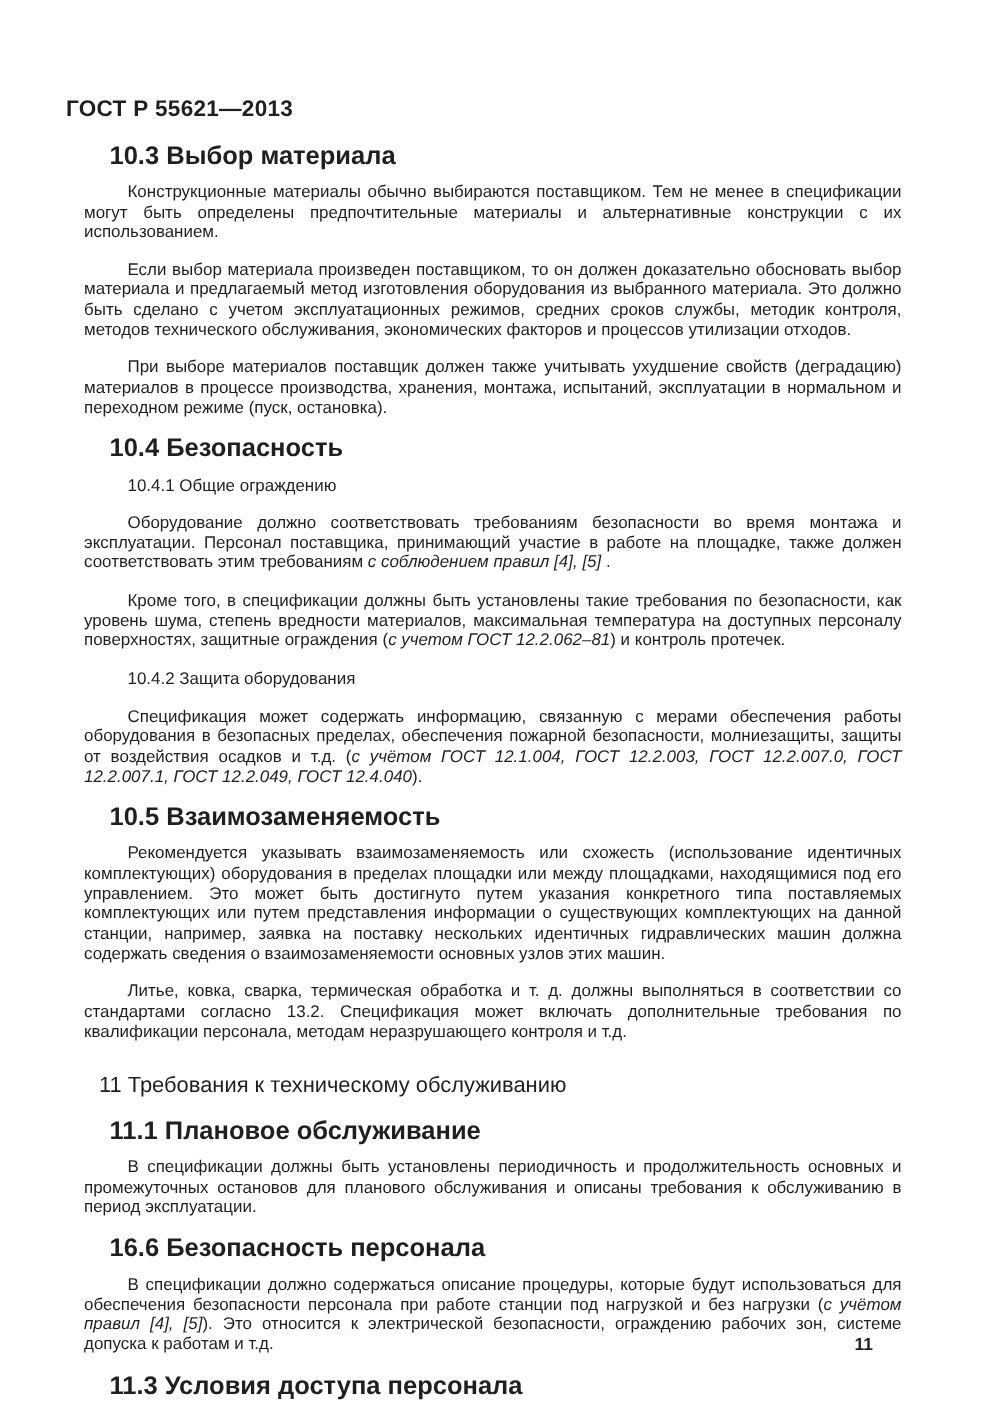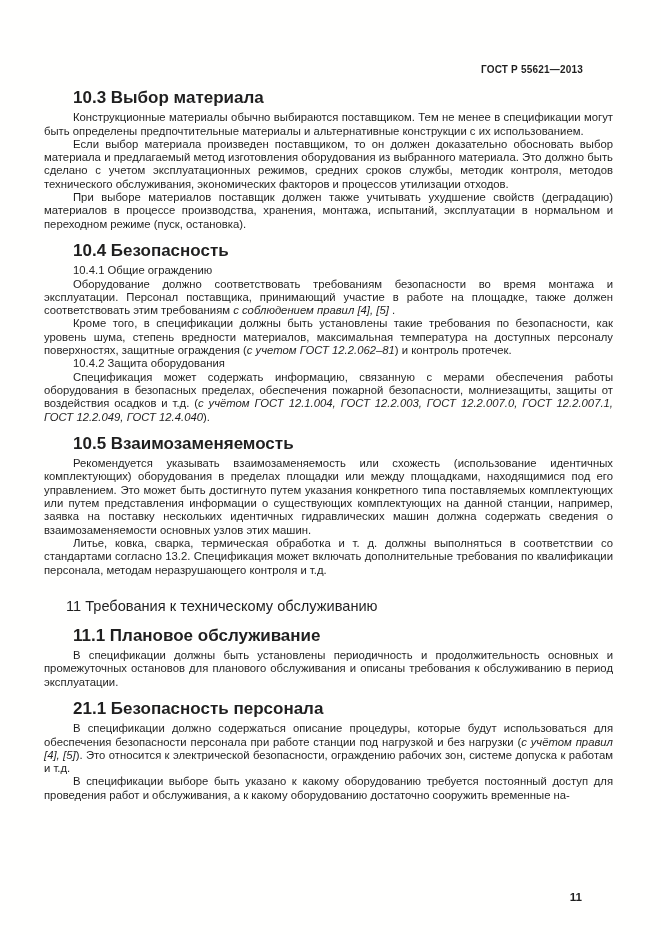--- a/index.html
+++ b/index.html
@@ -8,34 +8,33 @@
     width: 661px;
     height: 935px;
     box-sizing: border-box;
     background: #fffffe;
     font-family: "Liberation Sans", sans-serif;
     color: #1f1f1f;
     padding: 64px 48px 0 44px;
     overflow: hidden;
   }
   .running-header {
-    text-align: right;
     padding-right: 30px;
     font-weight: bold;
-    font-size: 10px;
+    font-size: 15px;
     letter-spacing: 0.2px;
     margin: 0 0 16px 0;
   }
   .doc-body {
     font-size: 11.3px;
     line-height: 13.3px;
     text-align: justify;
   }
   .doc-body p {
-    margin: 0;
+    margin: 12px;
     text-indent: 29px;
   }
   .doc-body p.clause {
     text-align: left;
   }
   .doc-body h3 {
     font-size: 17px;
     line-height: 13.3px;
     font-weight: bold;
     margin: 13px 0 7px 0;
@@ -75,19 +74,20 @@
       <p><span>Оборудование должно соответствовать требованиям безопасности во время монтажа и эксплуатации. Персонал поставщика, принимающий участие в работе на площадке, также должен соответствовать этим требованиям </span><span class="it">с соблюдением правил [4], [5]</span><span> .</span></p>
       <p><span>Кроме того, в спецификации должны быть установлены такие требования по безопасности, как уровень шума, степень вредности материалов, максимальная температура на доступных персоналу поверхностях, защитные ограждения (</span><span class="it">с учетом ГОСТ 12.2.062–81</span><span>) и контроль протечек.</span></p>
       <p class="clause"><span>10.4.2 Защита оборудования</span></p>
       <p><span>Спецификация может содержать информацию, связанную с мерами обеспечения работы оборудования в безопасных пределах, обеспечения пожарной безопасности, молниезащиты, защиты от воздействия осадков и т.д. (</span><span class="it">с учётом ГОСТ 12.1.004, ГОСТ 12.2.003, ГОСТ 12.2.007.0, ГОСТ 12.2.007.1, ГОСТ 12.2.049, ГОСТ 12.4.040</span><span>).</span></p>
       <h3><span>10.5 Взаимозаменяемость</span></h3>
       <p><span>Рекомендуется указывать взаимозаменяемость или схожесть (использование идентичных комплектующих) оборудования в пределах площадки или между площадками, находящимися под его управлением. Это может быть достигнуто путем указания конкретного типа поставляемых комплектующих или путем представления информации о существующих комплектующих на данной станции, например, заявка на поставку нескольких идентичных гидравлических машин должна содержать сведения о взаимозаменяемости основных узлов этих машин.</span></p>
       <p><span>Литье, ковка, сварка, термическая обработка и т. д. должны выполняться в соответствии со стандартами согласно 13.2. Спецификация может включать дополнительные требования по квалификации персонала, методам неразрушающего контроля и т.д.</span></p>
       <h2><span>11 Требования к техническому обслуживанию</span></h2>
       <h3><span>11.1 Плановое обслуживание</span></h3>
       <p><span>В спецификации должны быть установлены периодичность и продолжительность основных и промежуточных остановов для планового обслуживания и описаны требования к обслуживанию в период эксплуатации.</span></p>
-      <h3><span>21.1 Безопасность персонала</span></h3>
+      <h3><span>16.6 Безопасность персонала</span></h3>
       <p><span>В спецификации должно содержаться описание процедуры, которые будут использоваться для обеспечения безопасности персонала при работе станции под нагрузкой и без нагрузки (</span><span class="it">с учётом правил [4], [5]</span><span>). Это относится к электрической безопасности, ограждению рабочих зон, системе допуска к работам и т.д.</span></p>
+      <h3><span>11.3 Условия доступа персонала</span></h3>
       <p><span>В спецификации выборе быть указано к какому оборудованию требуется постоянный доступ для проведения работ и обслуживания, а к какому оборудованию достаточно сооружить временные на-</span></p>
     </main>
 
   <div class="page-number">11</div>
 </div>
 
 </body></html>

